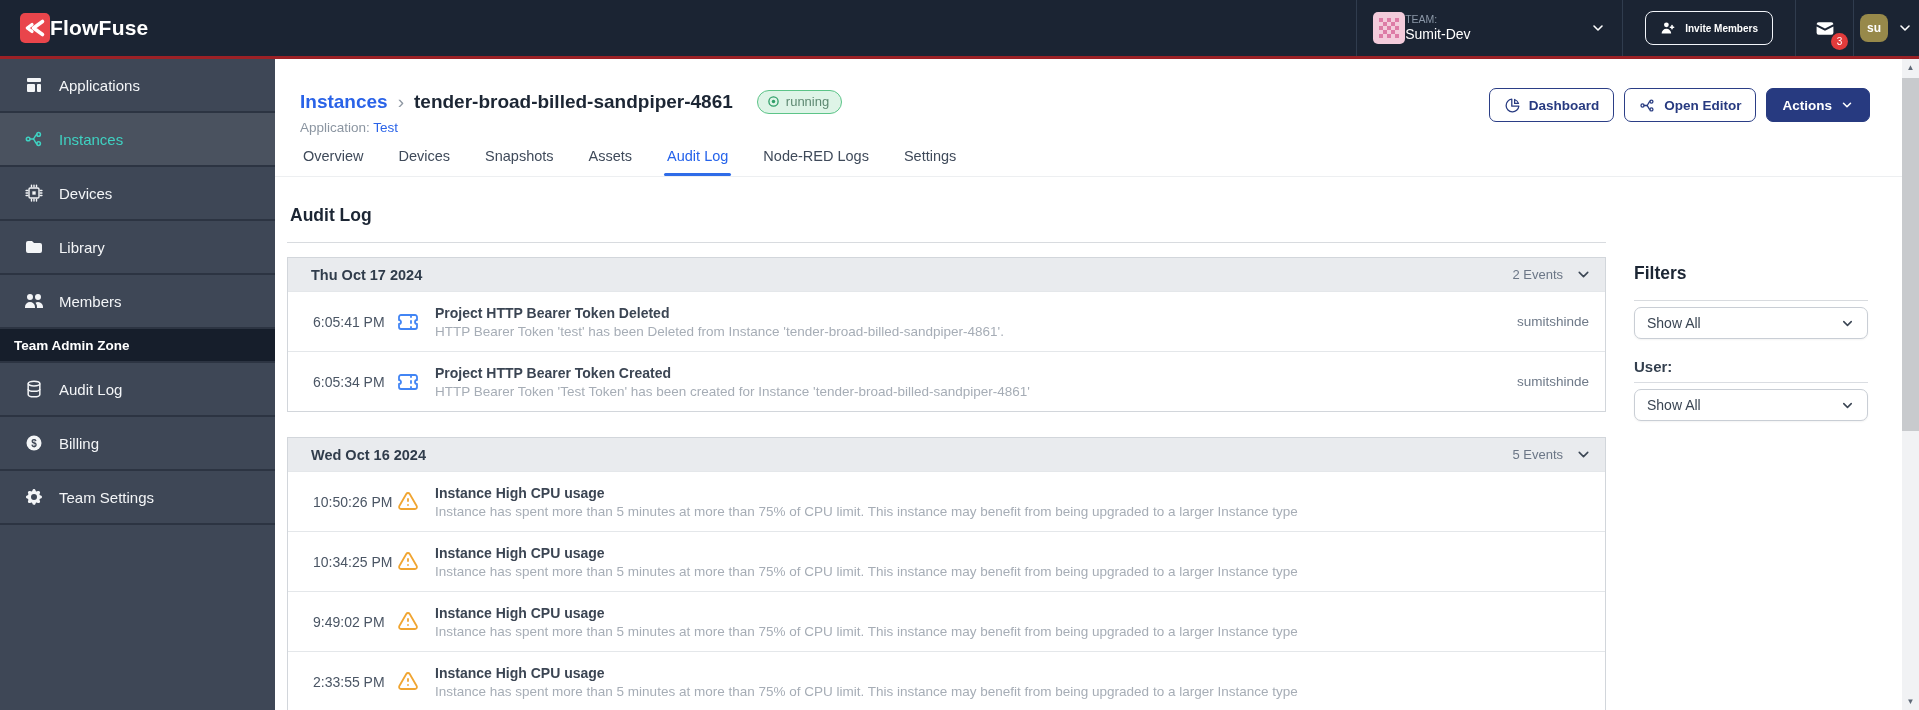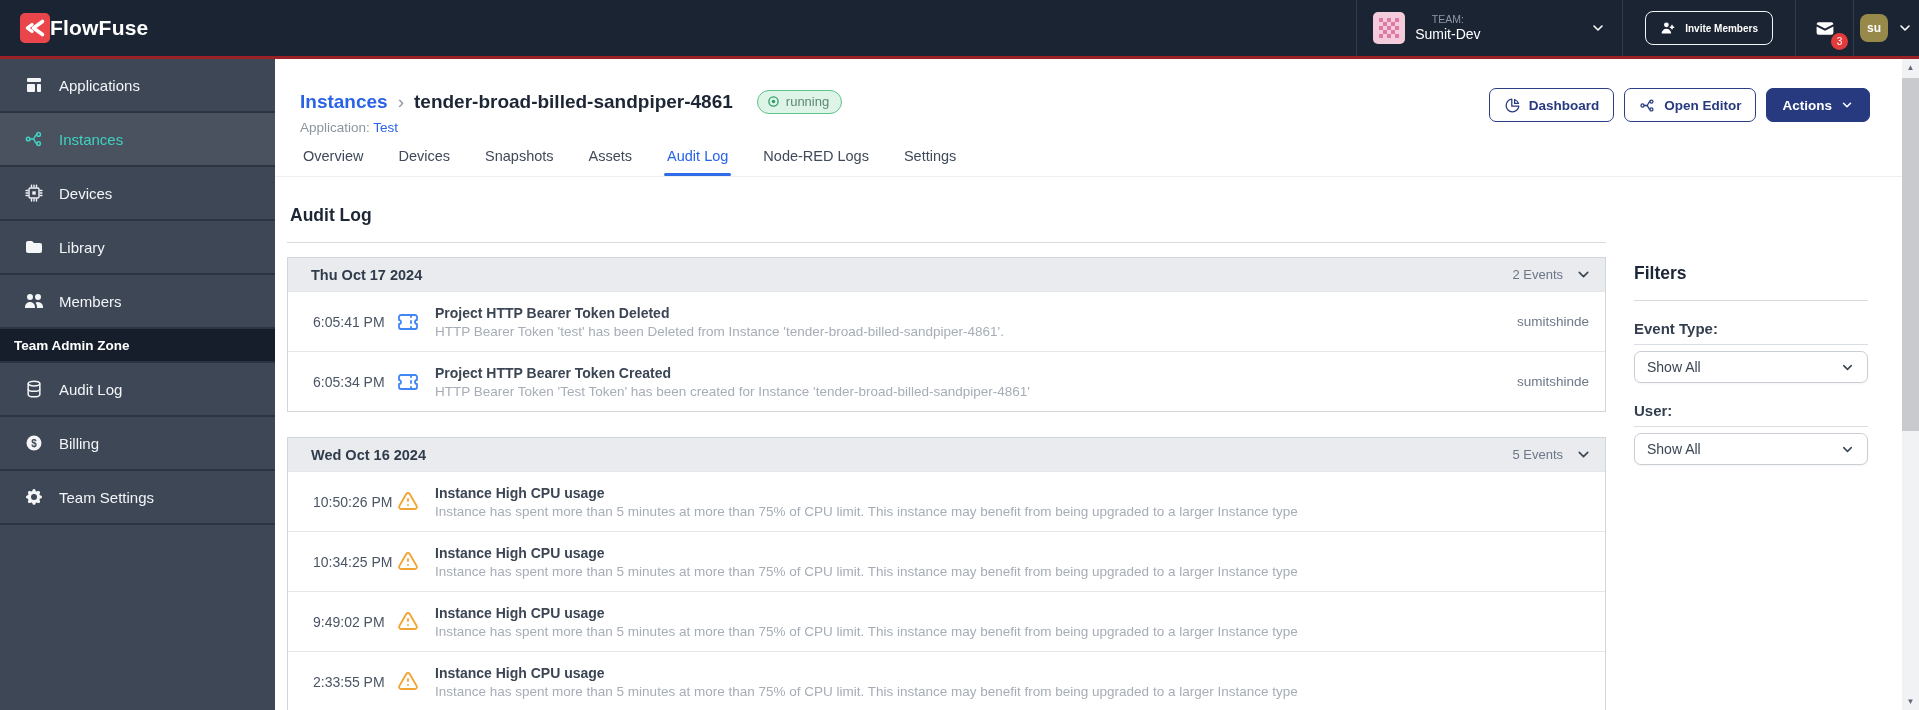--- a/index.html
+++ b/index.html
@@ -7,21 +7,21 @@
   body { font-family: "Liberation Sans", "DejaVu Sans", sans-serif; background: #fff; color: #1f2937; position: relative; }
   svg { display: block; }
 
   
   .topbar { position: absolute; top: 0; left: 0; width: 1919px; height: 56px; background: #1b2433; display: flex; align-items: stretch; z-index: 5; }
   .brand { display: flex; align-items: center; padding-left: 20px; cursor: pointer; }
   .logo-mark svg { width: 30px; height: 30px; }
   .logo-text { color: #fff; font-size: 21px; font-weight: 700; letter-spacing: .2px; }
   .topbar-right { margin-left: auto; display: flex; align-items: stretch; }
   .tb-sec { display: flex; align-items: center; border-left: 1px solid #303c4e; }
-  .team-select { width: 266px; padding: 0 16px; gap: 10px; cursor: pointer; text-align: center; }
+  .team-select { width: 266px; padding: 0 16px; cursor: pointer; }
   .team-avatar svg { width: 32px; height: 32px; }
   .team-labels { display: flex; flex-direction: column; line-height: 1.2; }
   .team-label { font-size: 10.5px; color: #8b97a7; }
   .team-name { font-size: 14px; color: #fff; }
   .chev svg { width: 16px; height: 16px; color: #fff; }
   .team-select .chev { margin-left: auto; }
   .invite-sec { padding: 0 22px; }
   .invite-btn { display: flex; align-items: center; gap: 9px; background: transparent; border: 1.6px solid #f2f5fa; border-radius: 8px; color: #fff; padding: 8px 14px; font-family: inherit; font-size: 10px; font-weight: 700; cursor: pointer; }
   .invite-btn svg { width: 16px; height: 16px; fill: #fff; }
   .mail-sec { width: 58px; justify-content: center; position: relative; cursor: pointer; }
@@ -424,21 +424,20 @@
       </span>
       <span class="ev-user"></span>
     </div>
   </section>
           </div>
       </section>
 
       <aside class="filters">
         <h2>Filters</h2>
         <div class="divider"></div>
-        <div class="filter-label">Event Type:</div>
         <div class="select">
           <span>Show All</span>
           <span class="sel-chev">
               <svg viewBox="0 0 24 24" fill="none" stroke="currentColor" stroke-width="2.4" stroke-linecap="round" stroke-linejoin="round">
                 <path d="M6 9l6 6 6-6"></path>
               </svg>
             </span>
         </div>
         <div class="filter-label">User:</div>
         <div class="select">

